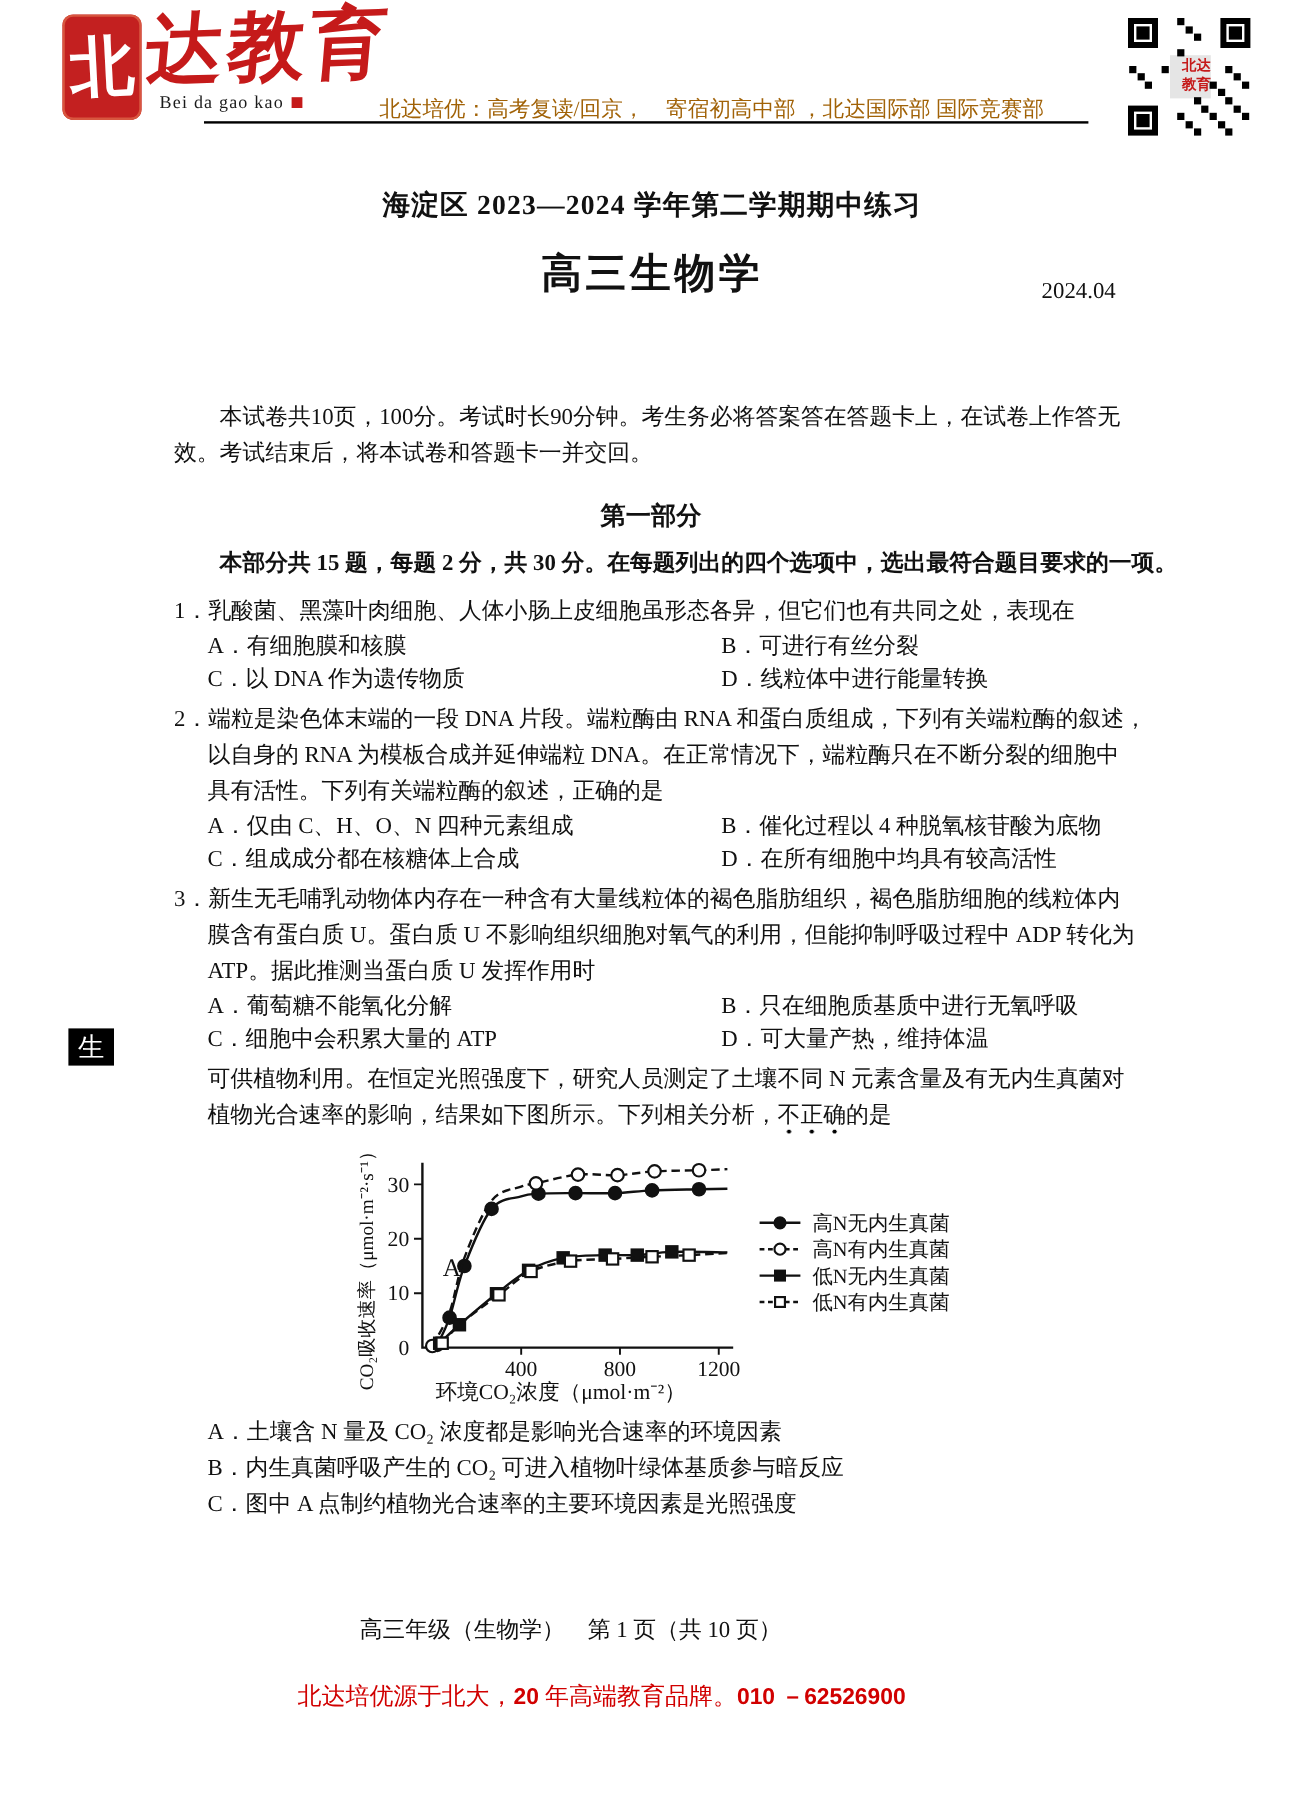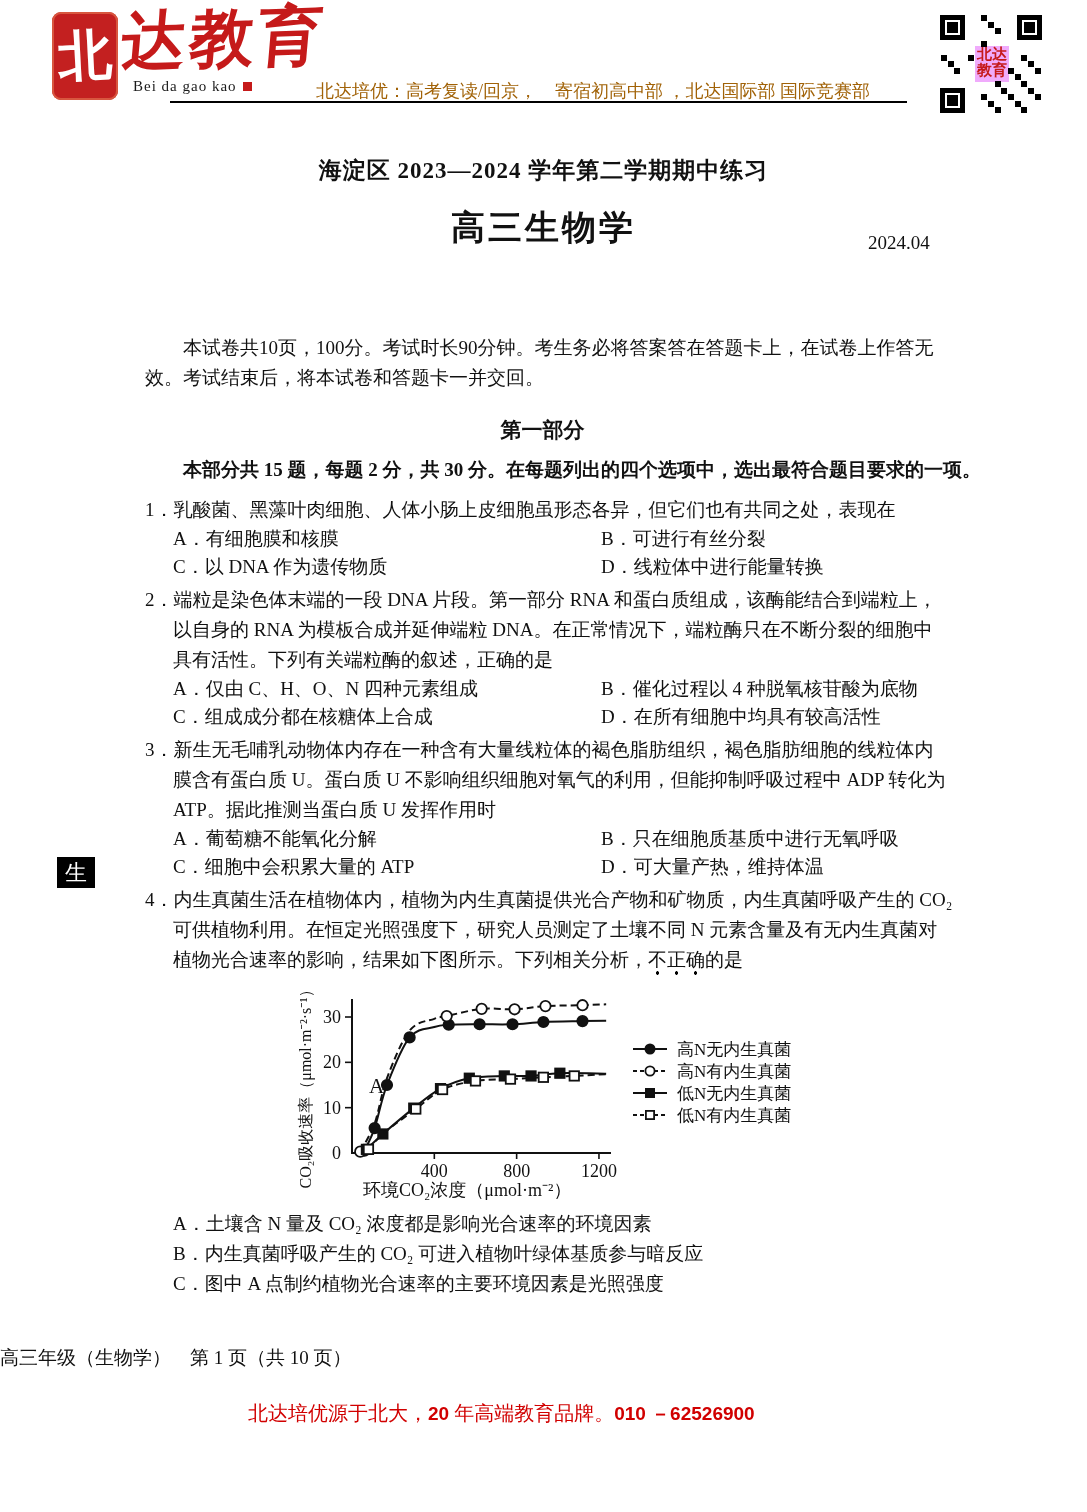--- a/index.html
+++ b/index.html
@@ -17,22 +17,22 @@
   .logo-sub .sq{display:inline-block;width:9px;height:9px;background:#c51a1a;margin-left:6px;}
   .tagline{left:316px;top:79px;color:#a16207;font-size:18px;white-space:nowrap;}
   .hdr-rule{left:170px;top:101px;width:737px;height:2px;background:#000;}
 
   
   .qr{left:938px;top:13px;width:107px;height:103px;background:#fff;}
   .qf{position:absolute;width:15px;height:15px;border:5px solid #000;}
   .qf::after{content:'';position:absolute;inset:2px;background:#000;}
   .qf.tl{left:2px;top:2px;} .qf.tr{right:3px;top:2px;} .qf.bl{left:2px;bottom:3px;}
   .qm{position:absolute;width:6px;height:6px;background:#000;}
-  .qr-chip{position:absolute;left:37px;top:33px;width:34px;height:36px;background:#f0abfc;
-           color:#c51a1a;font-size:15px;font-weight:bold;line-height:16px;text-align:center;}
+  .qr-chip{position:absolute;left:37px;top:33px;width:34px;height:36px;background:#e5e5e5;
+           color:#c51a1a;font-size:12px;font-weight:bold;line-height:16px;text-align:right;}
 
   
   .t1{left:0;top:155px;width:1087px;text-align:center;font-size:23px;font-weight:bold;letter-spacing:1px;}
   .t2{left:0;top:205px;width:1087px;text-align:center;font-size:34px;font-weight:bold;letter-spacing:3px;}
   .tdate{left:868px;top:232px;font-size:19px;}
 
   
   .content{left:145px;top:333px;width:800px;}
   .ln{font-size:19px;line-height:30px;white-space:nowrap;}
   .ind2{text-indent:2em;}
@@ -51,21 +51,21 @@
 
   
   .marker{left:57px;top:857px;width:38px;height:31px;background:#000;color:#fff;
           display:flex;align-items:center;justify-content:center;font-size:22px;}
 
   
   .chartwrap{position:relative;height:228px;margin-top:6px;}
   .chartwrap svg{position:absolute;left:150px;top:0;}
 
   
-  .pageline{left:0;top:1345px;width:951px;text-align:left;font-size:19px;}
+  .pageline{left:0;top:1345px;width:951px;text-align:center;font-size:19px;}
   .promo{left:248px;top:1400px;font-size:20px;color:#d10000;white-space:nowrap;}
   .promo b{font-family:"Liberation Sans","DejaVu Sans",sans-serif;font-size:19px;}
 </style>
 </head>
 <body>
 
 <div class="abs logo-seal">
   <span>北</span>
 </div>
 <div class="abs logo-script">达教育</div>
@@ -123,21 +123,21 @@
       <span class="o1">A．有细胞膜和核膜</span>
       <span>B．可进行有丝分裂</span>
     </div>
     <div class="optrow">
       <span class="o1">C．以 DNA 作为遗传物质</span>
       <span>D．线粒体中进行能量转换</span>
     </div>
   </div>
 
   <div class="q q2plus">
-    <div class="ln"><span>2．</span><span>端粒是染色体末端的一段 DNA 片段。第一部分 RNA 和蛋白质组成，该酶能结合到端粒上，</span></div>
+    <div class="ln"><span>2．</span><span>端粒是染色体末端的一段 DNA 片段。端粒酶由 RNA 和蛋白质组成，下列有关端粒酶的叙述，</span></div>
     <div class="ln cont">以自身的 RNA 为模板合成并延伸端粒 DNA。在正常情况下，端粒酶只在不断分裂的细胞中</div>
     <div class="ln cont">具有活性。下列有关端粒酶的叙述，正确的是</div>
     <div class="optrow">
       <span class="o1">A．仅由 C、H、O、N 四种元素组成</span>
       <span>B．催化过程以 4 种脱氧核苷酸为底物</span>
     </div>
     <div class="optrow">
       <span class="o1">C．组成成分都在核糖体上合成</span>
       <span>D．在所有细胞中均具有较高活性</span>
     </div>
@@ -151,21 +151,20 @@
       <span class="o1">A．葡萄糖不能氧化分解</span>
       <span>B．只在细胞质基质中进行无氧呼吸</span>
     </div>
     <div class="optrow">
       <span class="o1">C．细胞中会积累大量的 ATP</span>
       <span>D．可大量产热，维持体温</span>
     </div>
   </div>
 
   <div class="q q2plus">
-    <div class="ln"><span>4．</span><span>内生真菌生活在植物体内，植物为内生真菌提供光合产物和矿物质，内生真菌呼吸产生的 CO₂</span></div>
     <div class="ln cont">可供植物利用。在恒定光照强度下，研究人员测定了土壤不同 N 元素含量及有无内生真菌对</div>
     <div class="ln cont">
       <span>植物光合速率的影响，结果如下图所示。下列相关分析，</span><span class="emph">不正确</span><span>的是</span>
     </div>
 
     <div class="chartwrap">
       <svg id="chart-svg" width="540" height="228" viewBox="0 0 540 228">
           <g font-family="&quot;Liberation Serif&quot;,serif" fill="#111">
             <path d="M57 18 V172 H316" stroke="#111" stroke-width="2" fill="none"></path>
             <text x="46" y="178" text-anchor="end" font-size="18">0</text>

